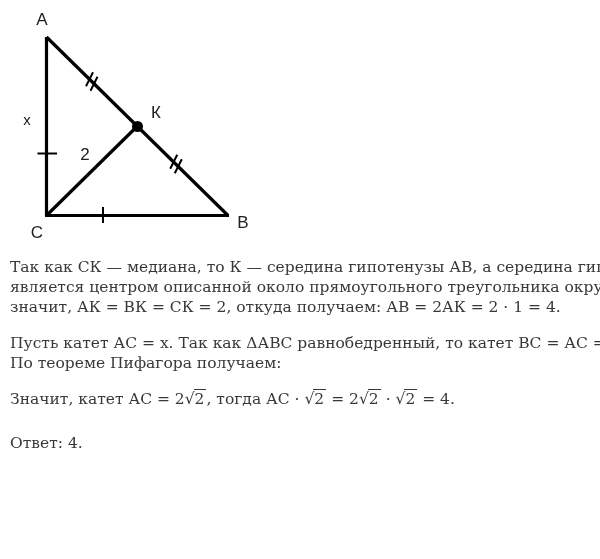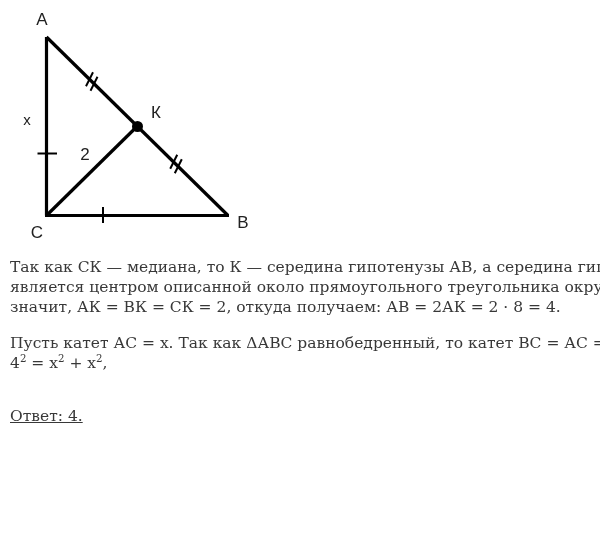--- a/index.html
+++ b/index.html
@@ -31,21 +31,21 @@
     position: absolute;
     left: 10px;
     top: 257px;
     width: 585px;
     font-size: 15.5px;
     line-height: 20px;
     color: #383838;
   }
   .para { margin: 0 0 0 0; }
   .para + .para { margin-top: 16px; }
-  .para.answer { margin-top: 33px; text-decoration: underline; }
+  .para.answer { margin-top: 24px; }
   .ln { white-space: nowrap; }
   .ln sup {
     font-size: 0.66em;
     vertical-align: super;
     line-height: 0;
   }
   .rt { white-space: nowrap; }
   .rt .vinc {
     border-top: 1.4px solid #383838;
     padding: 0 2px 0 1px;
@@ -81,22 +81,25 @@
     <text x="156" y="118" font-size="17" text-anchor="middle">К</text>
     <text x="27" y="125" font-size="15" text-anchor="middle">x</text>
     <text x="85" y="160" font-size="17" text-anchor="middle">2</text>
   </svg>
 </div>
 
 <div class="sol">
   <div class="para">
     <div class="ln">Так как СК — медиана, то К — середина гипотенузы АВ, а середина гипотенузы</div>
     <div class="ln">является центром описанной около прямоугольного треугольника окружности,</div>
-    <div class="ln">значит, АК = ВК = СК = 2, откуда получаем: АВ = 2АК = 2 · 8 = 4.</div>
+    <div class="ln">значит, АК = ВК = СК = 2, откуда получаем: АВ = 2АК = 2 · 1 = 4.</div>
   </div>
   <div class="para">
     <div class="ln">Пусть катет АС = x. Так как ΔАВС равнобедренный, то катет ВС = АС = x.</div>
-    <div class="ln">4<sup>2</sup> = x<sup>2</sup> + x<sup>2</sup>,</div>
+    <div class="ln">По теореме Пифагора получаем:</div>
+  </div>
+  <div class="para">
+    <div class="ln">Значит, катет АС = 2<span class="rt">√<span class="vinc">2</span></span>, тогда АС · <span class="rt">√<span class="vinc">2</span></span> = 2<span class="rt">√<span class="vinc">2</span></span> · <span class="rt">√<span class="vinc">2</span></span> = 4.</div>
   </div>
   <div class="para answer">
     <div class="ln">Ответ: 4.</div>
   </div>
 </div>
 
 </body></html>

